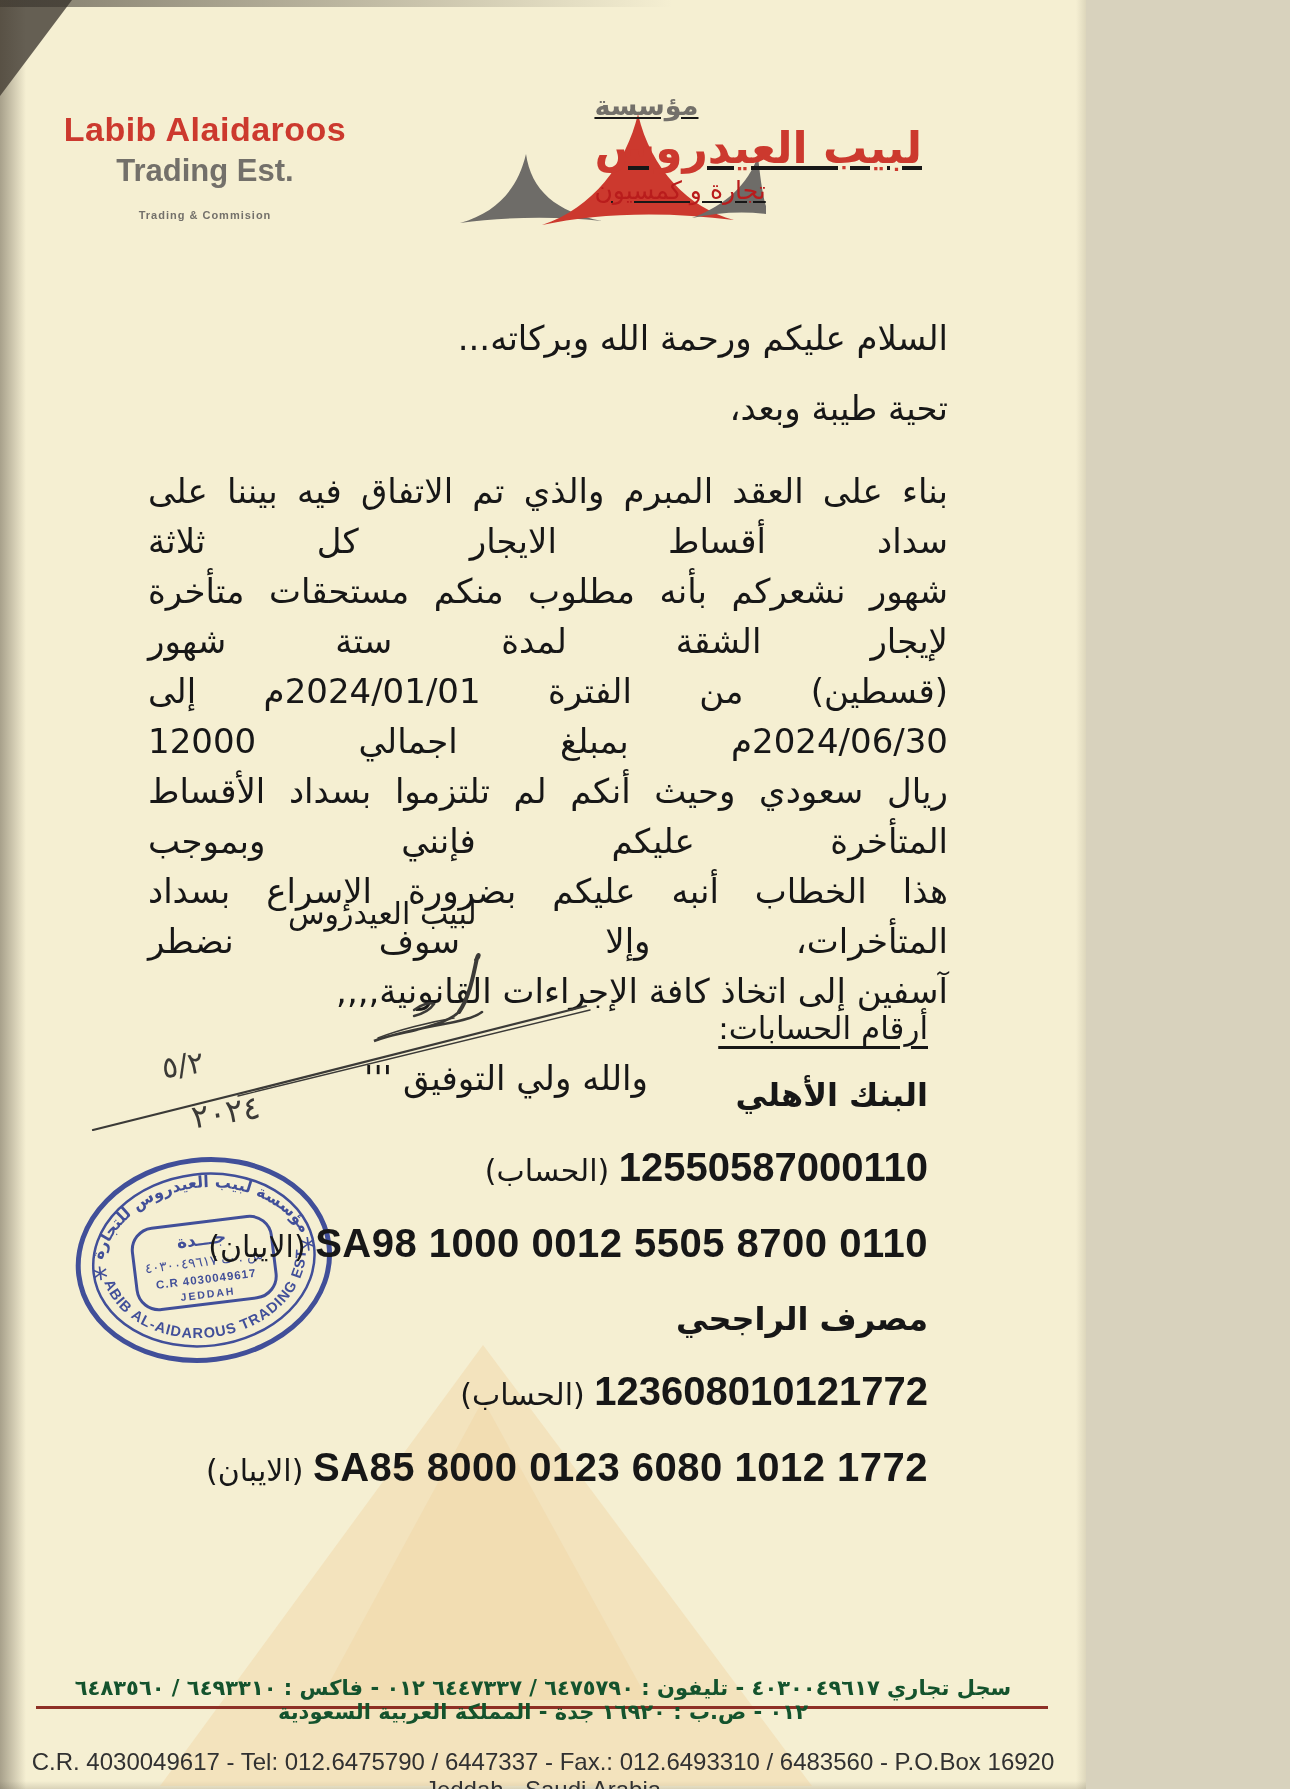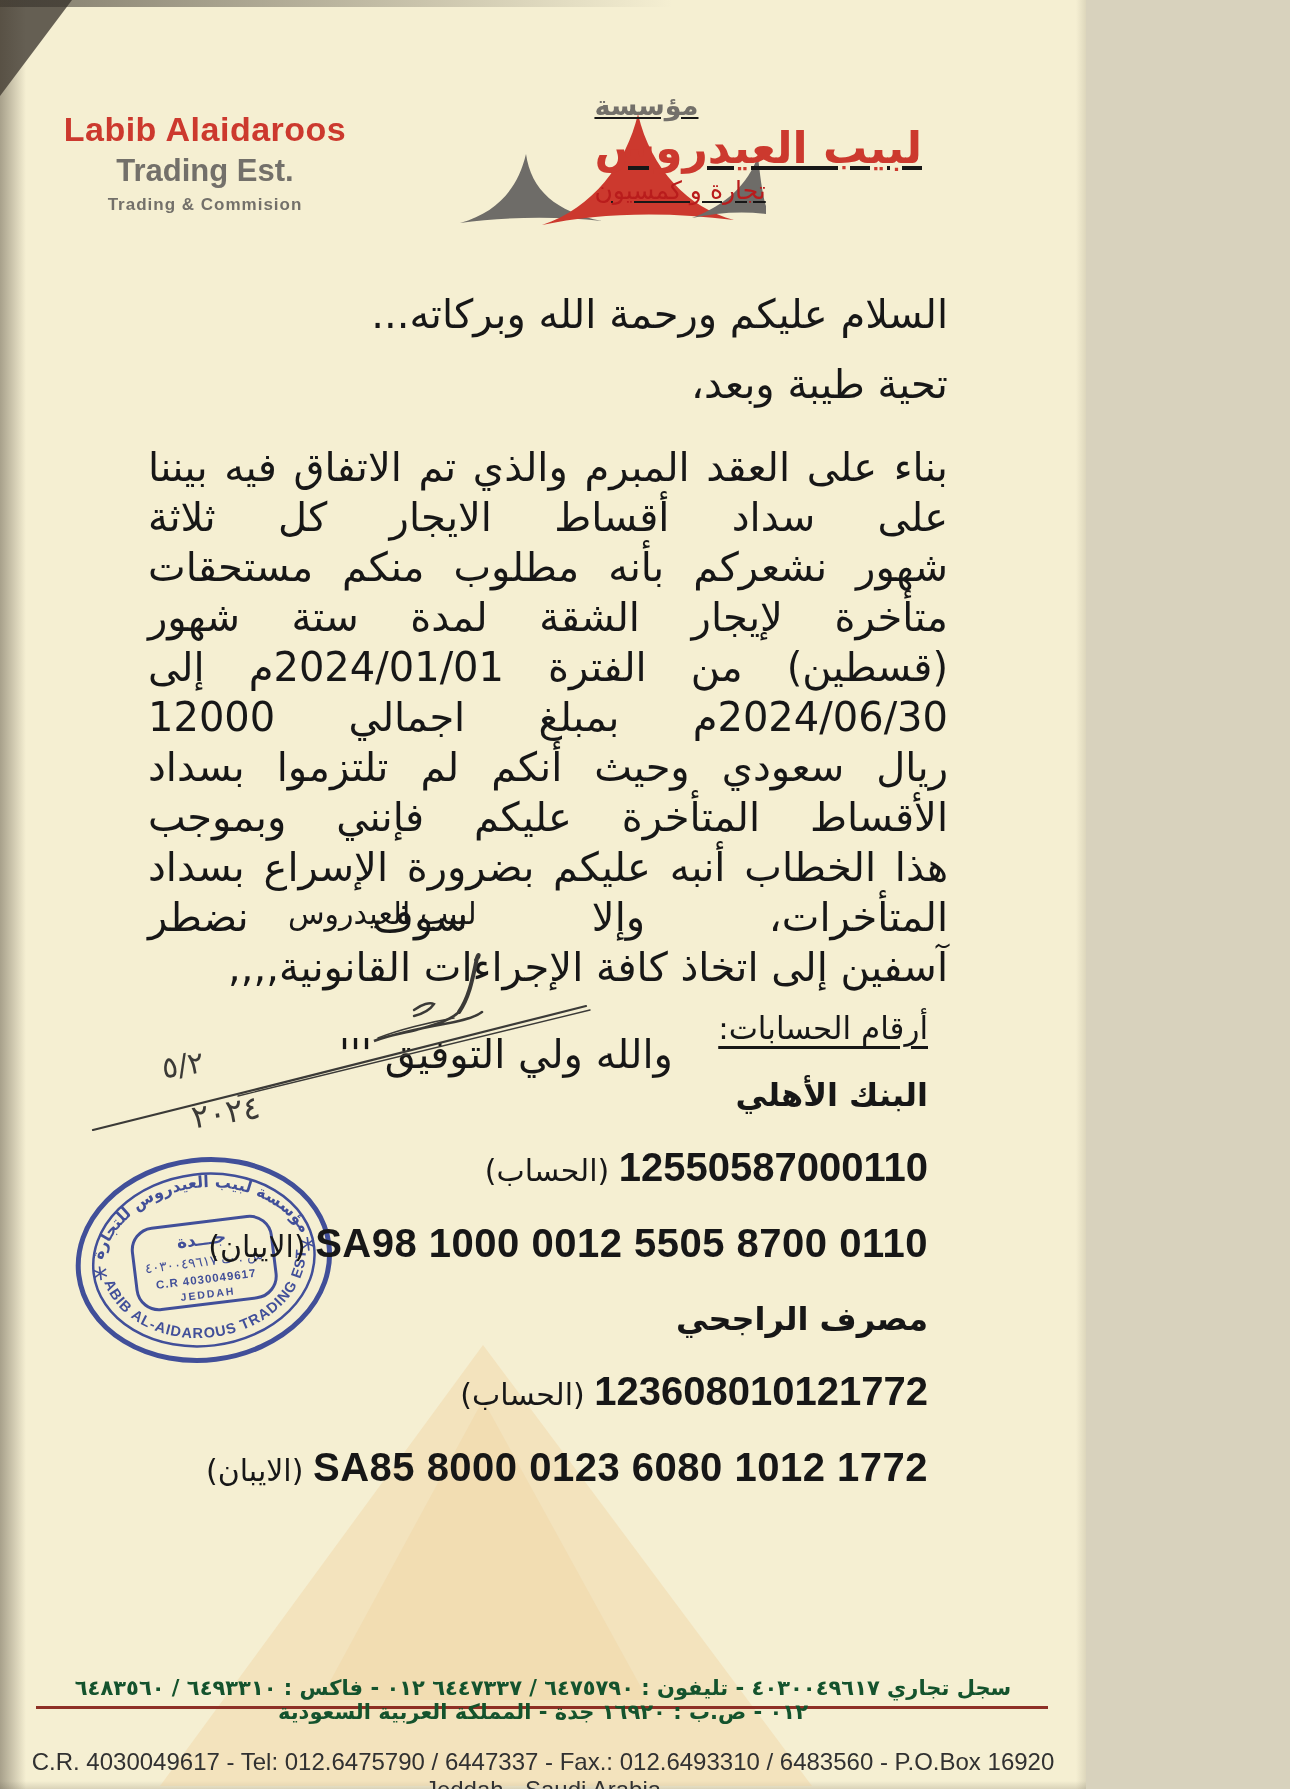--- a/index.html
+++ b/index.html
@@ -18,32 +18,32 @@
   .edge-right{position:absolute;right:0;top:0;width:10px;height:100%;
     background:linear-gradient(to left,rgba(73,64,52,.14),rgba(73,64,52,0));}
   .edge-bottom{position:absolute;left:0;bottom:0;width:100%;height:8px;
     background:linear-gradient(to top,rgba(73,64,52,.16),rgba(73,64,52,0));}
 
   
   .logo-en{position:absolute;left:55px;top:110px;width:300px;text-align:center;
     font-family:"Liberation Sans",sans-serif;}
   .logo-en .l1{font-size:34px;font-weight:bold;color:#cc392e;letter-spacing:.5px;}
   .logo-en .l2{font-size:31px;font-weight:bold;color:#73706a;margin-top:4px;}
-  .logo-en .l3{font-size:17px;font-weight:bold;color:#73706a;letter-spacing:1px;margin-top:6px;}
+  .logo-en .l3{font-size:11px;font-weight:bold;color:#73706a;letter-spacing:1px;margin-top:20px;}
 
   .tent{position:absolute;left:430px;top:96px;}
 
   .logo-ar{position:absolute;right:164px;top:90px;text-align:left;direction:rtl;text-decoration:underline;}
   .logo-ar .l1{font-size:27px;font-weight:bold;color:#73706a;}
   .logo-ar .l2{font-size:44px;font-weight:bold;color:#cc392e;margin-top:2px;line-height:1.15;}
   .logo-ar .l3{font-size:25px;color:#b91c1c;margin-top:2px;}
 
   
-  .letter{position:absolute;left:148px;right:138px;top:292px;direction:rtl;
-    font-size:40px;line-height:44px;}
+  .letter{position:absolute;left:148px;right:138px;top:316px;direction:rtl;
+    font-size:34px;line-height:44px;}
   .greeting{margin-bottom:26px;}
   .toline{display:flex;justify-content:space-between;margin-bottom:36px;}
   .toline .salut{padding-left:98px;}
   .bodyline{line-height:50px;}
   .just{text-align:justify;text-align-last:justify;}
   .closing{margin-top:40px;text-align:center;position:relative;left:-42px;}
 
   .signer{position:absolute;left:288px;top:896px;font-size:30px;direction:rtl;}
   .signature{position:absolute;left:78px;top:938px;}
   .stamp{position:absolute;left:70px;top:1146px;transform:rotate(-7deg);opacity:.9;}

